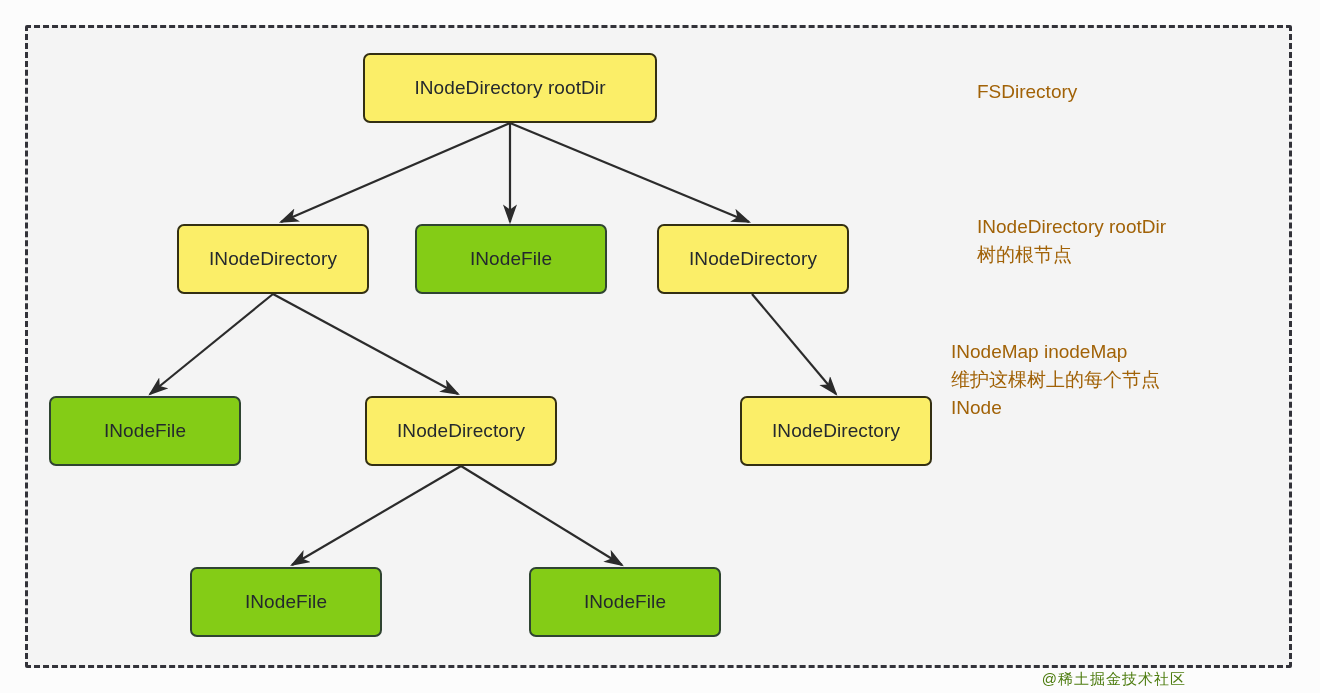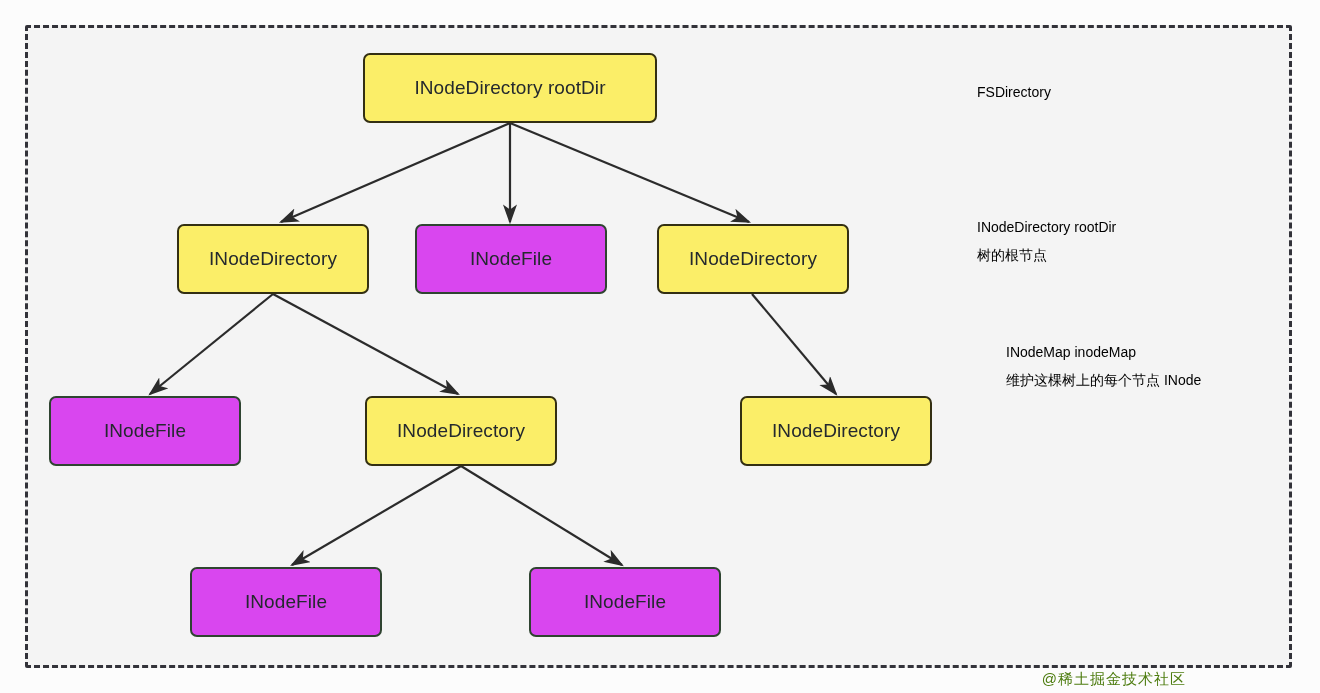--- a/index.html
+++ b/index.html
@@ -47,26 +47,26 @@
     border-radius: 7px;
     display: flex;
     align-items: center;
     justify-content: center;
     color: #24292e;
     font-size: 19px;
     letter-spacing: 0.1px;
     white-space: nowrap;
   }
   .node.dir  { background: #fbee68; border-color: #332f12; }
-  .node.file { background: #d946ef; border-color: #2f4431; }
+  .node.file { background: #84cc16; border-color: #2f4431; }
 
   .annot {
     position: absolute;
-    color: #000000;
-    font-size: 14px;
+    color: #a16207;
+    font-size: 19px;
     line-height: 28px;
     white-space: pre-line;
   }
   .watermark {
     position: absolute;
     right: 26px;
     bottom: 4px;
     font-size: 15px;
     color: #4d7c0f;
     letter-spacing: 1px;
@@ -123,18 +123,18 @@
         <span>INodeFile</span>
       </div>
       <div class="node file" style="left: 529px; top: 567px; width: 192px; height: 70px;">
         <span>INodeFile</span>
       </div>
     </div>
   <div id="annot-layer">
       <div class="annot" style="left: 977px; top: 78px;">FSDirectory</div>
       <div class="annot" style="left: 977px; top: 213px;">INodeDirectory rootDir
 树的根节点</div>
-      <div class="annot" style="left: 1006px; top: 338px;">INodeMap inodeMap
+      <div class="annot" style="left: 951px; top: 338px;">INodeMap inodeMap
 维护这棵树上的每个节点 INode</div>
     </div>
 
   <div class="watermark">@稀土掘金技术社区</div>
 </div>
 
 </body></html>

